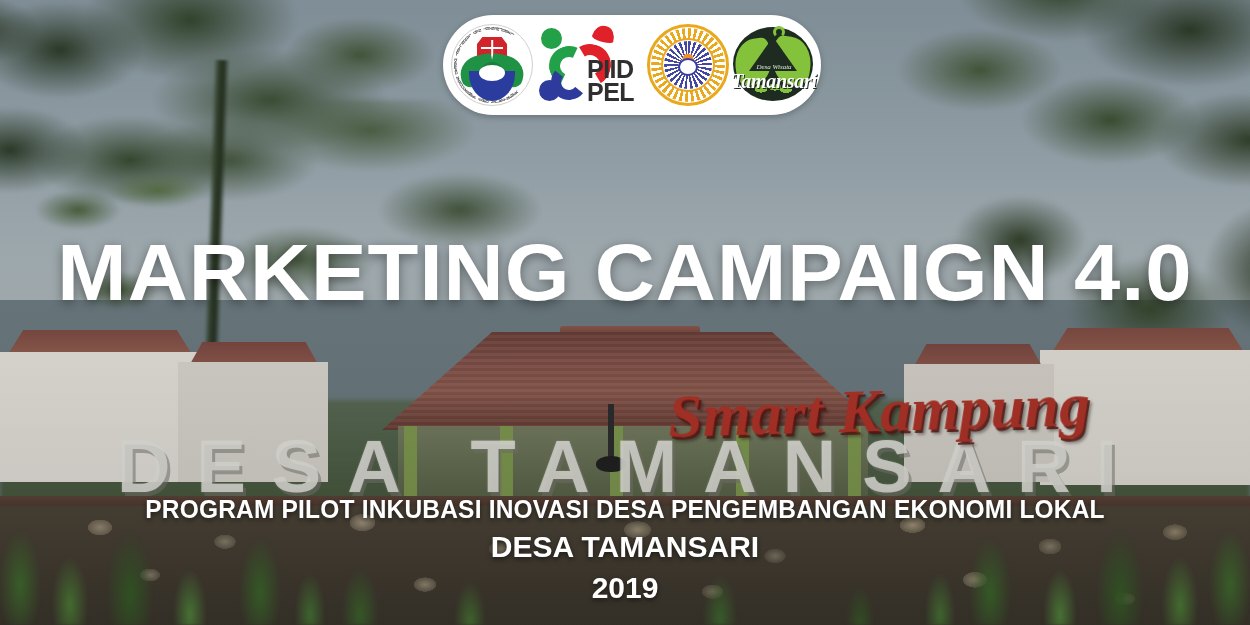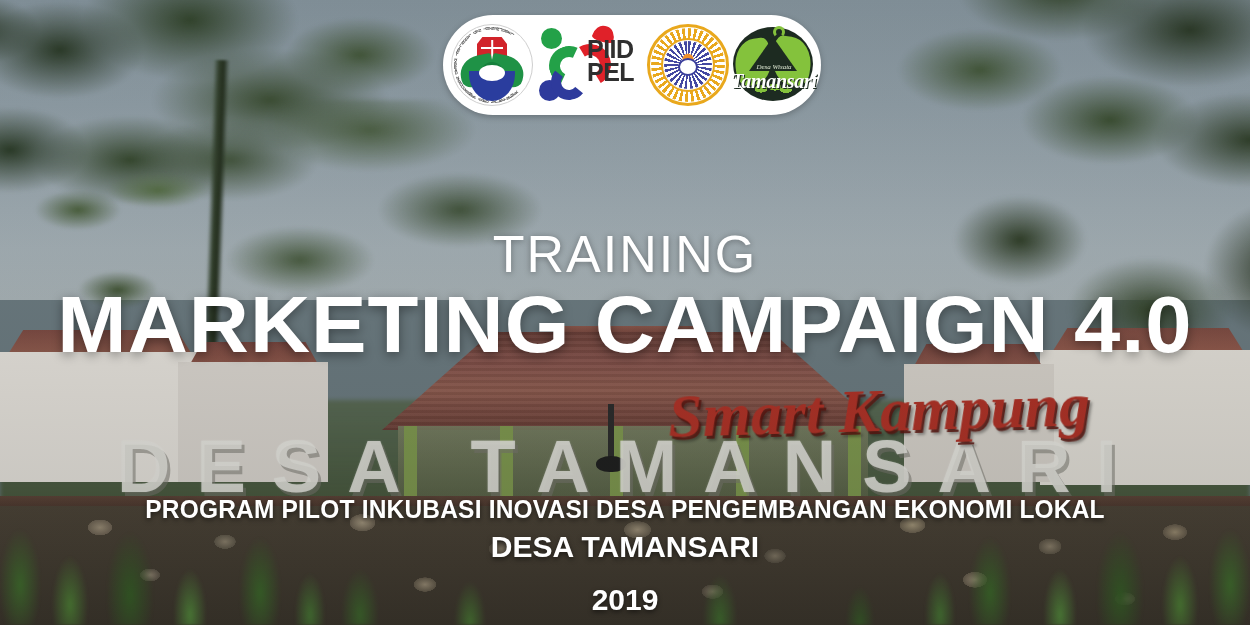--- a/index.html
+++ b/index.html
@@ -308,21 +308,21 @@
     transform:rotate(14deg);
   }
   .p-blue-head{position:absolute;left:4px;top:58px;width:21px;height:21px;border-radius:50%;background:#2e3a9c;}
   .p-blue-body{
     position:absolute;left:16px;top:42px;width:36px;height:36px;
     border:10px solid #2e3a9c;border-radius:50%;
     border-top-color:transparent;border-right-color:transparent;
     transform:rotate(-6deg);
   }
   .p-text{
-    position:absolute;left:52px;top:16px;
+    position:absolute;left:52px;top:36px;
     font-family:"Liberation Sans", sans-serif;
     font-weight:bold;font-size:25px;line-height:.92;color:#2f2f2f;
     letter-spacing:-.5px;
   }
 
   
   .lg3{width:82px;height:82px;border-radius:50%;position:relative;background:#fff;}
   .lg3 .gold-out{
     position:absolute;inset:0;border-radius:50%;
     border:3px solid #e9a81d;
@@ -418,21 +418,21 @@
   .f1{
     font-weight:bold;font-size:25px;letter-spacing:.2px;line-height:1.1;
     transform:scaleX(.98);
     text-shadow:0 2px 5px rgba(0,0,0,.55);
   }
   .f2{
     font-weight:bold;font-size:30px;line-height:1.25;margin-top:4px;
     text-shadow:0 2px 5px rgba(0,0,0,.55);
   }
   .f3{
-    font-weight:bold;font-size:30px;line-height:1.25;margin-top:16px;
+    font-weight:bold;font-size:30px;line-height:1.25;margin-top:4px;
     text-shadow:0 2px 5px rgba(0,0,0,.55);
   }
 </style>
 </head>
 <body>
 
 <div class="poster">
 
   <div class="photo">
     <div class="sky"></div>
@@ -584,21 +584,20 @@
         <div class="t-sprig"></div>
       </div>
       <div class="t-curl"></div>
       <div class="t-small">Desa Wisata</div>
       <div class="t-name">Tamansari</div>
     </div>
 
   </div>
 
   <div class="titlewrap">
-    <div class="kicker">TRAINING</div>
     <div class="headline">MARKETING CAMPAIGN 4.0</div>
   </div>
 
   <div class="footer">
     <div class="f1">PROGRAM PILOT INKUBASI INOVASI DESA PENGEMBANGAN EKONOMI LOKAL</div>
     <div class="f2">DESA TAMANSARI</div>
     <div class="f3">2019</div>
   </div>
 
 </div>

